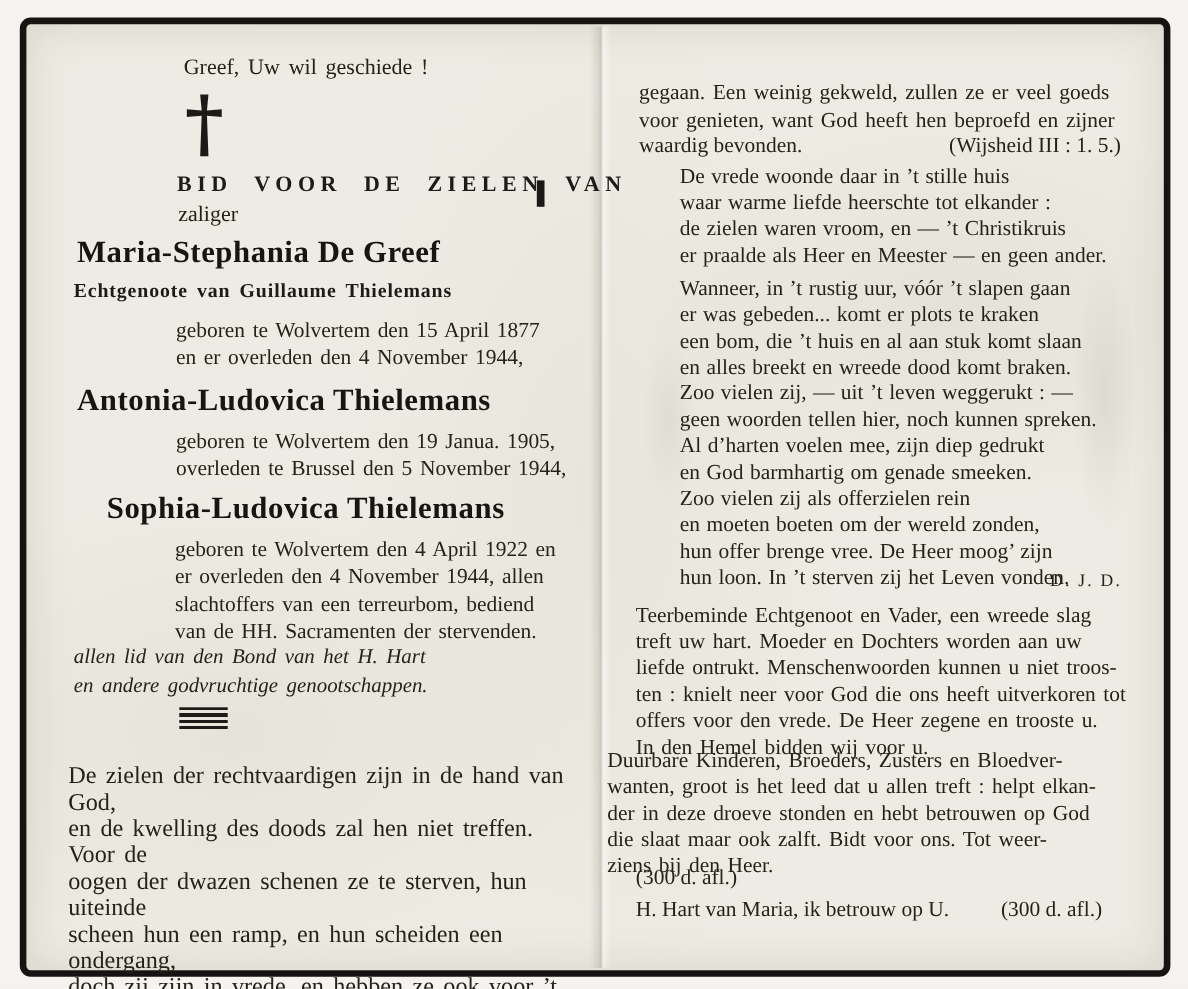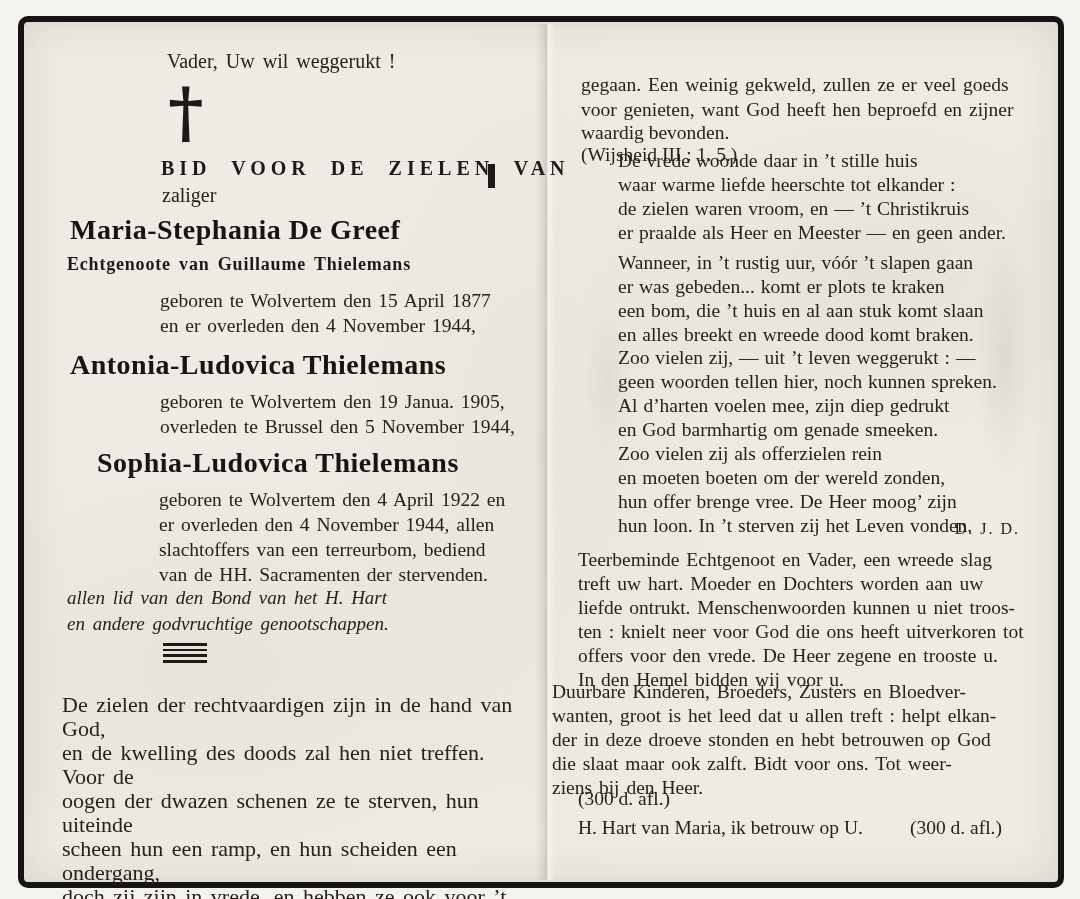--- a/index.html
+++ b/index.html
@@ -53,21 +53,21 @@
   .details3{left:159px;top:487px;}
 
   .membership{left:67px;top:585px;font-style:italic;font-size:19px;line-height:26px;word-spacing:3px;}
   .divider{
     position:absolute;left:163px;top:643px;width:44px;height:20px;
     background:repeating-linear-gradient(180deg,#1d1b18 0 2.8px, rgba(0,0,0,0) 2.8px 5.6px);
   }
   .scripture-left{left:62px;top:693px;width:458px;font-size:22px;line-height:24px;word-spacing:3px;}
 
   .scripture-right{left:581px;top:72px;width:460px;font-size:19.5px;line-height:25px;word-spacing:2px;}
-  .scripture-lastrow{left:581px;top:122px;width:438px;display:flex;justify-content:space-between;font-size:19.5px;flex-direction:column;}
+  .scripture-lastrow{left:581px;top:122px;width:438px;display:flex;justify-content:space-between;font-size:19.5px;}
   .stanza{left:618px;width:430px;font-size:19.5px;line-height:24px;word-spacing:1px;}
   .stanza1{top:149px;}
   .stanza2{top:251px;}
   .stanza3{top:346px;}
   .stanza4{top:442px;}
   .poem-author{left:600px;top:520px;width:420px;text-align:right;font-size:16px;letter-spacing:2px;}
   .cond1{left:578px;top:548px;width:468px;font-size:19.5px;line-height:24px;word-spacing:2px;}
   .cond2{left:552px;top:680px;width:468px;font-size:19.5px;line-height:24px;word-spacing:2px;}
   .inv-row{position:absolute;left:578px;width:424px;display:flex;justify-content:space-between;font-size:19.5px;color:#262219;}
   .inv1{top:788px;}
@@ -77,21 +77,21 @@
 <body>
 
 <div class="scan">
   <div class="frame"></div>
   <div class="fold"></div>
   <div class="smudge smudge1"></div>
   <div class="smudge smudge2"></div>
   <div class="mark1"></div>
 
   <div>
-    <div class="txt serif motto">Vader, Uw wil weggerukt !</div>
+    <div class="txt serif motto">Greef, Uw wil geschiede !</div>
     <div class="txt cross">†</div>
     <div class="txt sans heading">BID VOOR DE ZIELEN VAN</div>
     <div class="txt serif zaliger">zaliger</div>
 
     <div class="txt sans person-name name1">Maria-Stephania De Greef</div>
     <div class="txt sans subtitle1">Echtgenoote van Guillaume Thielemans</div>
     <div class="txt serif ml person-details details1">geboren te Wolvertem den 15 April 1877
 en er overleden den 4 November 1944,</div>
 
     <div class="txt sans person-name name2">Antonia-Ludovica Thielemans</div>

